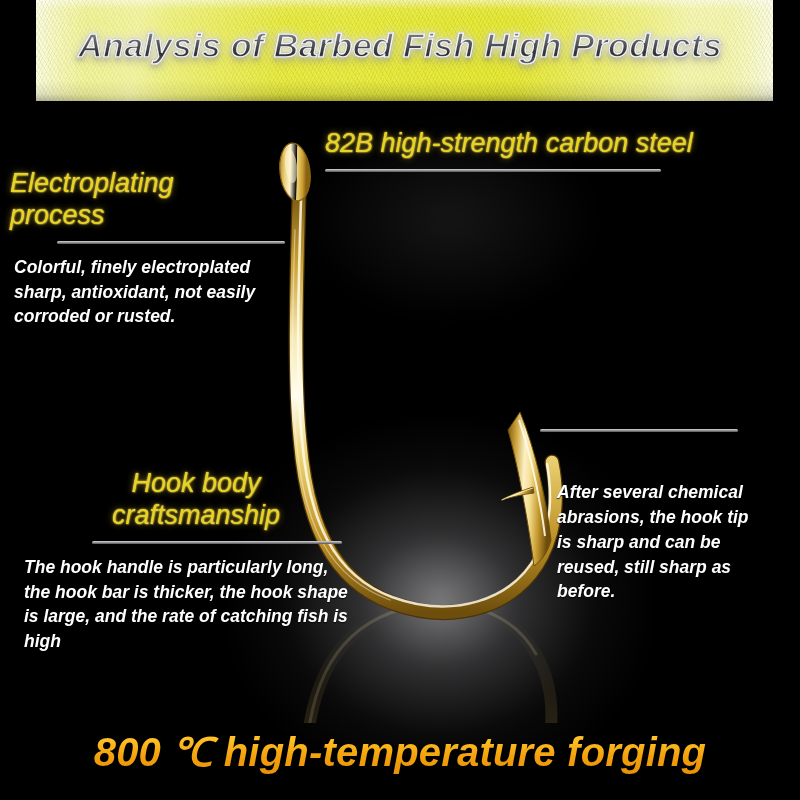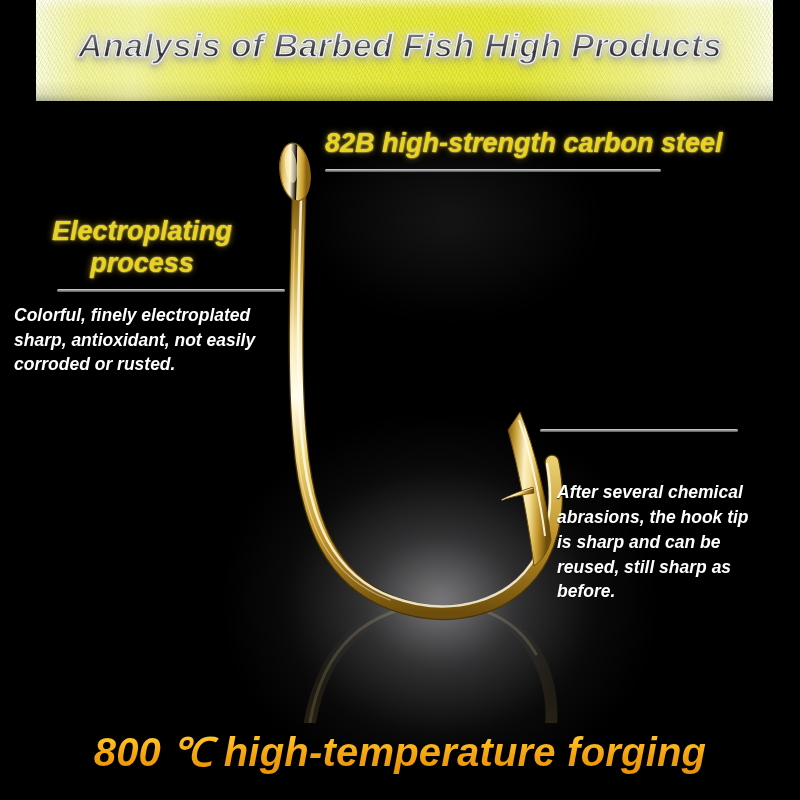--- a/index.html
+++ b/index.html
@@ -105,21 +105,21 @@
     filter:drop-shadow(0 0 5px rgba(255,255,255,0.95))
            drop-shadow(0 2px 2px rgba(0,0,0,0.35));
   }
 
   
   .callout { position:absolute; }
 
   .c-head {
     font-size:27px;
     font-style:italic;
-    font-weight:bold;
+    font-weight:normal;
     line-height:1.18;
     color:#e9d320;
     text-shadow:
        0 0 2px rgba(255,244,140,0.95),
        0 0 7px rgba(220,190,30,0.65),
        1px 1px 1px rgba(90,70,0,0.55);
     white-space:pre-line;
   }
   .c-rule {
     height:3px;
@@ -137,21 +137,21 @@
     text-shadow:0 1px 1px rgba(0,0,0,0.8);
   }
 
   
   #callout-steel { left:325px; top:128px; width:460px; }
   #callout-steel .c-head { text-align:left; }
   #callout-steel .c-rule { width:336px; margin-left:0; }
   #callout-steel .c-body { padding-left:10px; }
 
   #callout-plating { left:10px; top:168px; width:278px; }
-  #callout-plating .c-head { text-align:center; padding-right:14px;margin-top:48px; }
+  #callout-plating .c-head { text-align:left; padding-right:14px; }
   #callout-plating .c-rule { width:228px; margin-left:47px; }
   #callout-plating .c-body { text-align:left; padding-left:4px; }
 
   #callout-tip { left:540px; top:420px; width:252px; }
   #callout-tip .c-head { text-align:left; }
   #callout-tip .c-rule { width:198px; margin-left:0; }
   #callout-tip .c-body { padding-left:17px;margin-top:48px; }
 
   #callout-body { left:20px; top:468px; width:330px; }
   #callout-body .c-head { text-align:center; padding-left:22px; }
@@ -326,16 +326,24 @@
 
   <div class="callout" id="callout-tip">
     <div class="c-rule"></div>
     <div class="c-body">After several chemical
 abrasions, the hook tip
 is sharp and can be
 reused, still sharp as
 before.</div>
   </div>
 
+  <div class="callout" id="callout-body">
+    <div class="c-head">Hook body
+craftsmanship</div>
+    <div class="c-rule"></div>
+    <div class="c-body">The hook handle is particularly long,
+the hook bar is thicker, the hook shape
+is large, and the rate of catching fish is high</div>
+  </div>
 
   <div class="footer">800 ℃ high-temperature forging</div>
 
 </div>
 
 </body></html>

